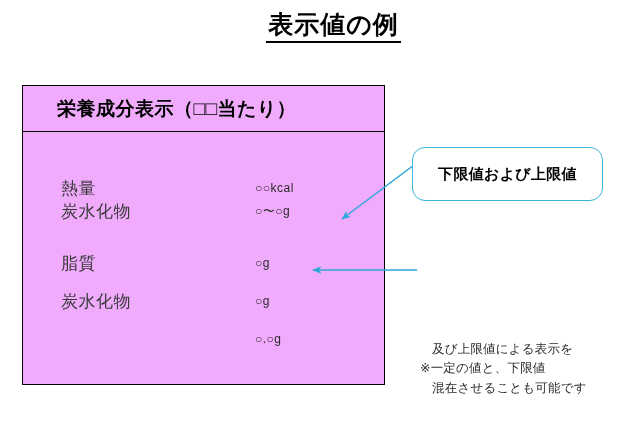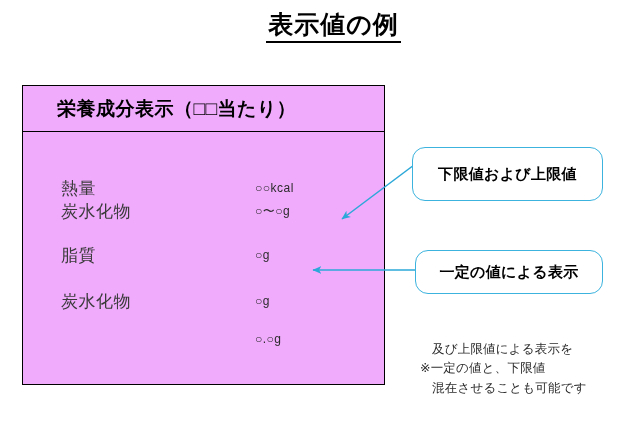--- a/index.html
+++ b/index.html
@@ -173,21 +173,21 @@
       <div class="nutrition-row" style="top:37px;">
         <span class="nut-label">熱量</span>
         <span class="nut-value">○○kcal</span>
       </div>
 
       <div class="nutrition-row" style="top:60px;">
         <span class="nut-label">炭水化物</span>
         <span class="nut-value">○〜○g</span>
       </div>
 
-      <div class="nutrition-row" style="top:104px;">
+      <div class="nutrition-row" style="top:112px;">
         <span class="nut-label">脂質</span>
         <span class="nut-value">○g</span>
       </div>
 
       <div class="nutrition-row" style="top:150px;">
         <span class="nut-label">炭水化物</span>
         <span class="nut-value">○g</span>
       </div>
 
       <div class="nutrition-row" style="top:188px;">
@@ -208,23 +208,20 @@
 
     <line x1="417" y1="270" x2="313" y2="270" stroke="#2ba8d8" stroke-width="1.5" marker-end="url(#arrowhead)"></line>
   </svg>
 
   <div class="callout" id="callout-range">
     <div>
       <div>下限値および上限値</div>
     </div>
   </div>
 
-  <div class="callout" id="callout-fixed">
-    <div>一定の値による表示</div>
-  </div>
 
   <div class="footnote">
     <div class="fn-line fn-indent">及び上限値による表示を</div>
     <div class="fn-line">※一定の値と、下限値</div>
     <div class="fn-line fn-indent">混在させることも可能です</div>
   </div>
 
 </div>
 
 </body></html>

